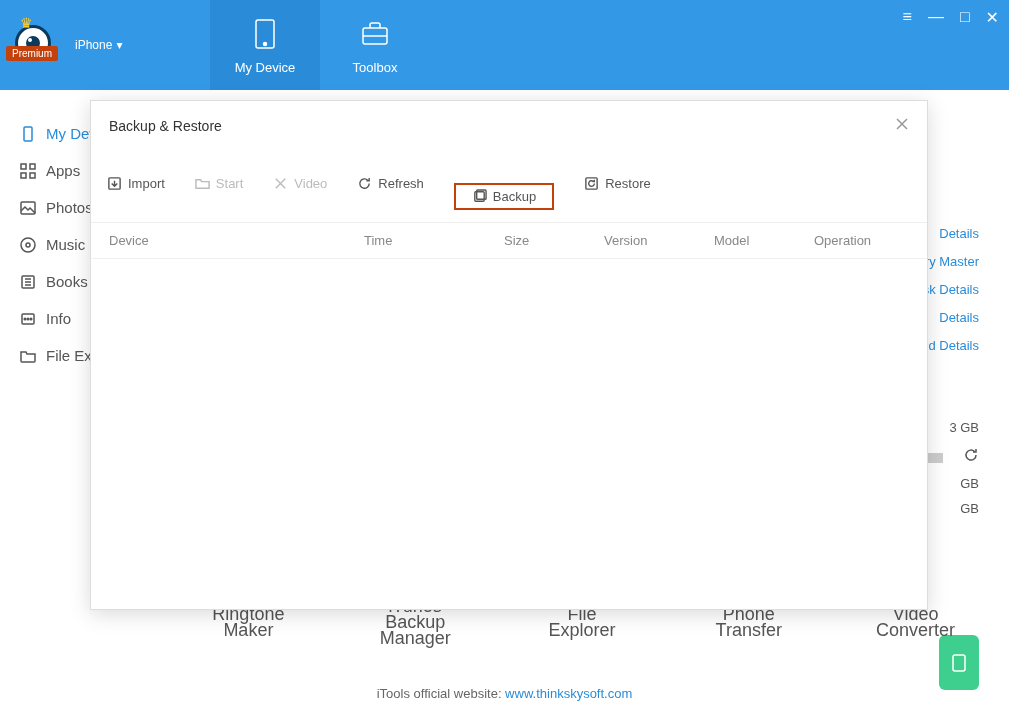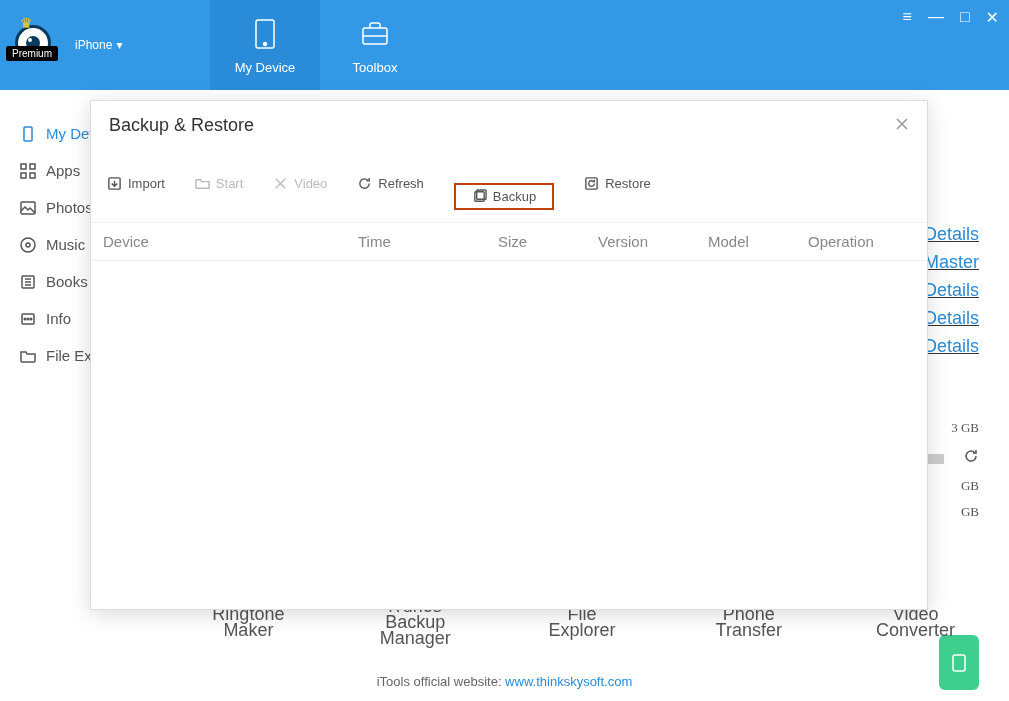--- a/index.html
+++ b/index.html
@@ -6,61 +6,61 @@
   body { font-family: -apple-system, "Segoe UI", Arial, sans-serif; font-size: 13px; color: #333; background: #fff; width: 1009px; height: 701px; overflow: hidden; position: relative; }
 
   
   .header { background: #3399e6; height: 90px; display: flex; align-items: stretch; position: relative; }
   .brand { width: 210px; display: flex; align-items: center; padding-left: 15px; position: relative; }
   .brand-eye { width: 40px; height: 40px; position: relative; }
   .brand-eye .crown { position: absolute; top: -10px; left: 5px; color: #ffcc33; font-size: 14px; }
   .brand-eye .circle { width: 36px; height: 36px; border: 3px solid #0b3a5d; border-radius: 50%; background: #fff; display: flex; align-items: center; justify-content: center; }
   .brand-eye .pupil { width: 14px; height: 14px; border-radius: 50%; background: #0b3a5d; position: relative; }
   .brand-eye .pupil::after { content:''; position:absolute; top:2px; left:2px; width:4px; height:4px; background:#fff; border-radius:50%; }
-  .premium { position: absolute; top: 46px; left: 6px; background: #000000; color: #fff; font-size: 10px; padding: 2px 6px; border-radius: 2px; }
+  .premium { position: absolute; top: 46px; left: 6px; background: #c2410c; color: #fff; font-size: 10px; padding: 2px 6px; border-radius: 2px; }
   .device-select { color: #fff; margin-left: 20px; font-size: 12px; display:flex; align-items:center; gap:4px; cursor:pointer; }
   .nav { display: flex; }
   .nav-item { width: 110px; display: flex; flex-direction: column; align-items: center; justify-content: center; color: #fff; gap: 8px; cursor: pointer; }
   .nav-item.active { background: #2a8cd8; }
   .nav-item svg { width: 36px; height: 36px; stroke: #fff; fill: none; stroke-width: 1.5; }
   .win-controls { position: absolute; right: 10px; top: 8px; color: #fff; display: flex; gap: 16px; font-size: 16px; }
   .win-controls span { cursor:pointer; }
 
   
   .main { display: flex; height: calc(701px - 90px - 30px); }
   .sidebar { width: 165px; padding-top: 25px; }
   .side-item { display: flex; align-items: center; gap: 10px; padding: 10px 20px; font-size: 15px; color: #555; cursor: pointer; }
   .side-item.active { color: #2a8cd8; }
   .side-item .icon { width: 16px; height: 16px; display: inline-flex; align-items:center; justify-content:center; }
 
   .content { flex: 1; position: relative; padding: 20px; }
-  .right-links { position: absolute; right: 30px; top: 130px; text-align: right; font-size: 18px; line-height: 28px; text-decoration: underline; }
+  .right-links { position: absolute; right: 30px; top: 130px; text-align: right; font-size: 13px; line-height: 28px; }
   .right-links a { color: #2a8cd8; text-decoration: none; display:block; }
-  .storage { position: absolute; right: 30px; top: 330px; text-align: right; font-size: 13px; color: #555; font-family: Liberation Serif, serif; }
+  .storage { position: absolute; right: 30px; top: 330px; text-align: right; font-size: 13px; color: #555; }
   .storage .bar { width: 60px; height: 10px; background: #ccc; display:inline-block; margin-right: 10px; }
   .storage .refresh { display:inline-block; margin-left:6px; }
   .green-btn { position:absolute; right:30px; top:545px; width:40px; height:55px; background:#3ecf8e; border-radius:6px; display:flex; align-items:center; justify-content:center; color:#fff; }
 
   .bottom-row { position: absolute; bottom: 55px; left: 165px; right: 10px; display: flex; justify-content: space-around; text-align: center; color: #555; font-size: 18px; align-items: center; }
   .bottom-item { width: 110px; line-height: 16px; }
 
-  .footer-link { position:absolute; bottom:12px; left:0; right:0; text-align:center; font-size:13px; color:#666; }
+  .footer-link { position:absolute; bottom:0; left:0; right:0; text-align:center; font-size:13px; color:#666; }
   .footer-link a { color:#2a8cd8; text-decoration:none; }
 
   
   .modal { position: absolute; top: 100px; left: 90px; width: 838px; height: 510px; background: #fff; border: 1px solid #ddd; box-shadow: 0 4px 20px rgba(0,0,0,0.15); display:flex; flex-direction:column; }
   .modal-title-row { display:flex; align-items:center; justify-content:space-between; padding: 14px 18px 6px; }
-  .modal-title { font-size: 18px; color:#333; }
+  .modal-title { font-size: 14px; color:#333; }
   .modal-close { color:#999; font-size:18px; cursor:pointer; }
   .modal-toolbar { display:flex; align-items:center; gap: 30px; padding: 14px 16px 12px; border-bottom: 1px solid #eee; }
   .tb-btn { display:flex; align-items:center; gap:6px; color:#555; cursor:pointer; font-size:13px; }
   .tb-btn.disabled { color:#bbb; cursor:default; }
   .tb-btn .ic { width:15px; height:15px; display:inline-flex; align-items:center; justify-content:center; }
   .highlight { border: 2px solid #c2410c; padding: 4px 16px; margin-top: 27px; }
-  .col-head { display:flex; padding: 10px 12px 10px; color:#888; font-size:15px; border-bottom:1px solid #f0f0f0; }
+  .col-head { display:flex; padding: 10px 18px 10px; color:#888; font-size:13px; border-bottom:1px solid #f0f0f0; }
   .col-head span { display:inline-block; }
   .c-device{width:255px;} .c-time{width:140px;} .c-size{width:100px;} .c-version{width:110px;} .c-model{width:100px;} .c-op{flex:1;}
 
   svg { stroke: currentColor; fill: none; stroke-width: 1.5; }
 </style>
 </head>
 <body>
 
 <div class="header">
   <div class="brand">

